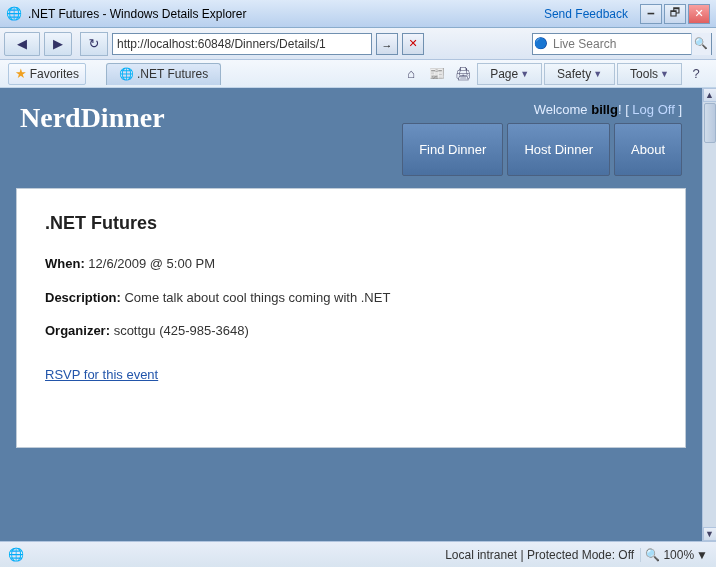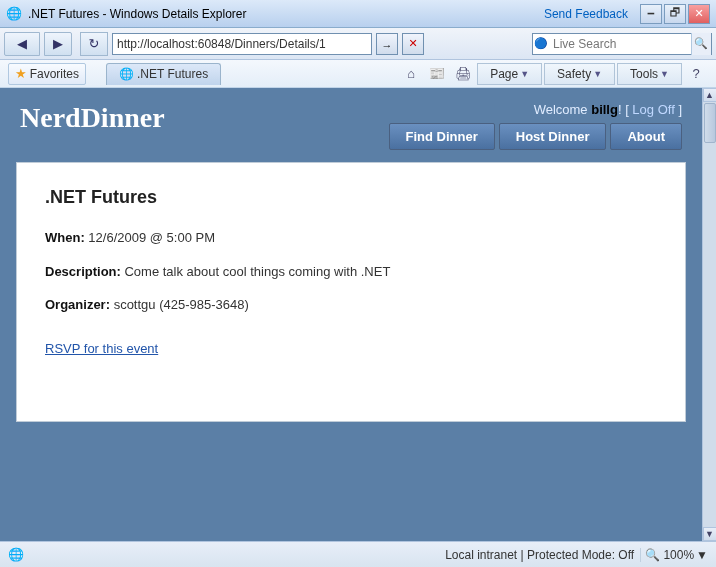--- a/index.html
+++ b/index.html
@@ -119,24 +119,24 @@
       padding: 14px 20px 8px;
       display: flex; align-items: flex-start; justify-content: space-between;
     }
     .site-title { font-size: 28px; font-weight: bold; color: #fff; font-family: Georgia, serif; }
     .header-right { display: flex; flex-direction: column; align-items: flex-end; gap: 6px; }
     .welcome-text { color: #e0ecff; font-size: 13px; }
     .welcome-text b { color: #000000; font-weight: bold; }
     .welcome-text a { color: #c0d8ff; text-decoration: none; }
     .nav-buttons { display: flex; gap: 4px; }
     .nav-button {
-      padding: 5px 16px; border: 1px solid #4a6080;
+      padding: 18px 16px; border: 1px solid #4a6080;
       background: linear-gradient(to bottom, #6a90c0, #4a70a0);
       color: #fff; font-size: 13px; cursor: pointer;
-      text-decoration: none; display: inline-block; border-radius: 2px; font-weight: bold;
+      text-decoration: none; display: inline-block; border-radius: 2px;
     }
 
     
     .main-content {
       background: #5b7fa6;
       padding: 4px 16px 16px;
       flex: 1;
     }
     .content-box {
       background: #fff;

